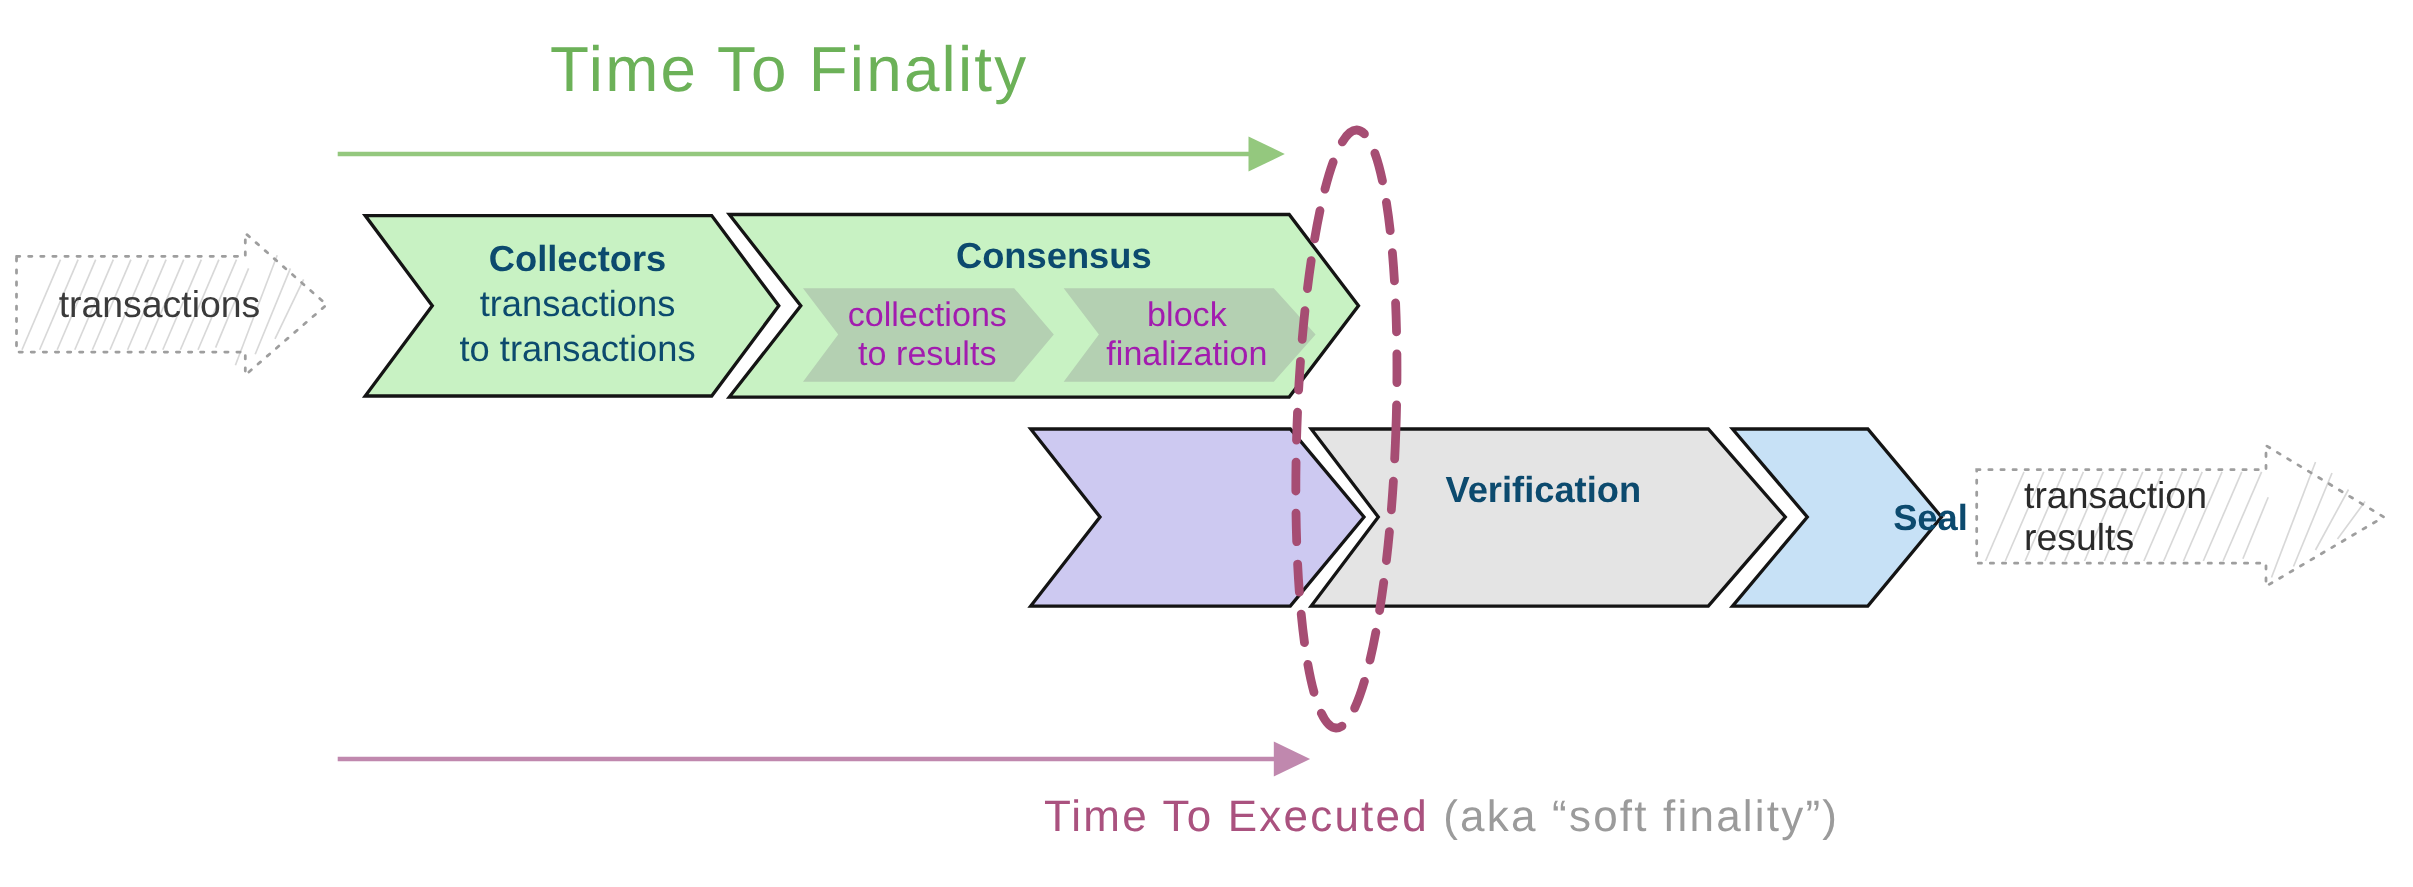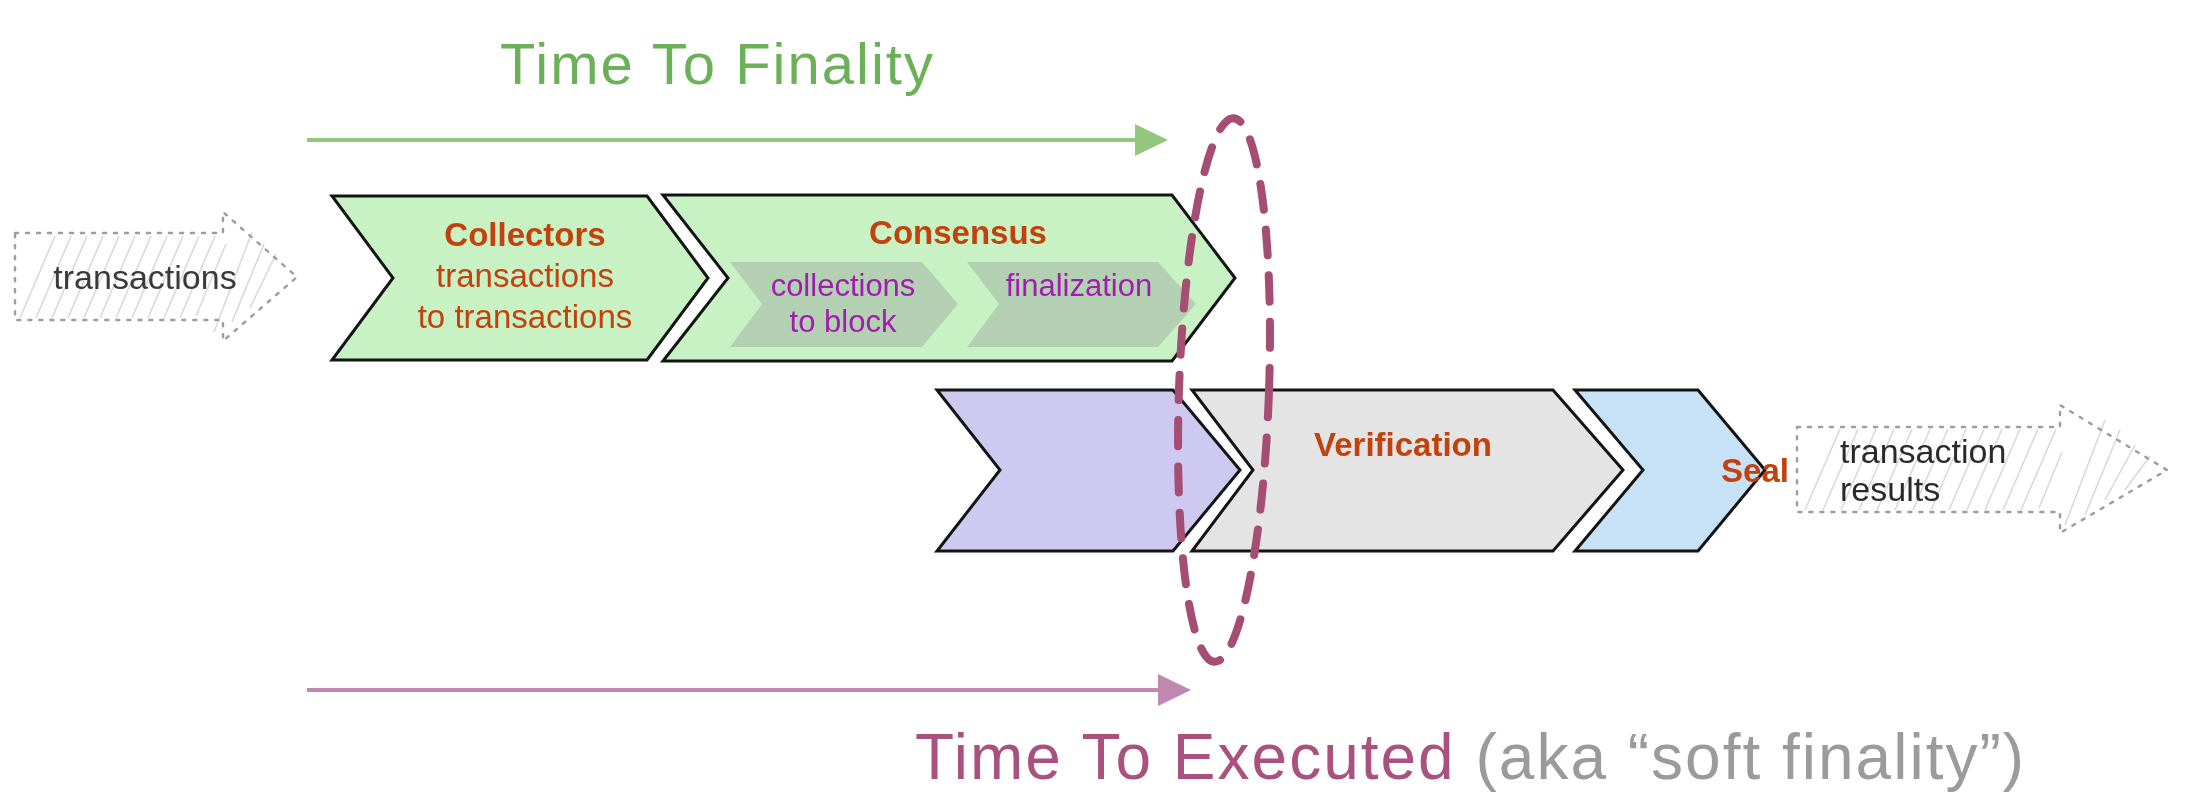--- a/index.html
+++ b/index.html
@@ -4,28 +4,28 @@
 <style>
   html,body{margin:0;padding:0;background:#ffffff;}
   #canvas{
     position:relative;
     width:2194px;height:806px;
     background:#ffffff;
     font-family:"Liberation Sans","DejaVu Sans",sans-serif;
     overflow:hidden;
   }
   #shapes{position:absolute;left:0;top:0;}
-  .label{position:absolute;color:#c2410c;text-align:center;}
+  .label{position:absolute;color:#0c4a6e;text-align:center;}
   .stage-title{font-weight:bold;font-size:33px;line-height:41px;}
   .stage-sub{font-size:33px;line-height:41px;}
   .sub-chevron-label{font-size:31px;line-height:36px;color:#a21caf;}
   .io-label{font-size:34px;line-height:38px;color:#3a3a3a;}
   .big-title{position:absolute;font-size:58px;letter-spacing:2px;white-space:nowrap;}
   #ttf-title{color:#6cb158;}
-  #tte-line{font-size:64px;}
+  #tte-line{font-size:40px;margin-left:34px;}
   .tte-main{color:#aa527f;}
   .tte-suffix{color:#9b9b9b;}
 </style>
 </head>
 <body>
 
 <div id="canvas">
 
   <svg id="shapes" width="2194" height="806" viewBox="0 0 2194 806">
 
@@ -117,24 +117,25 @@
   <div class="label" style="left:340px;top:214px;width:370px;">
     <div class="stage-title">Collectors</div>
     <div class="stage-sub">transactions</div>
     <div class="stage-sub">to transactions</div>
   </div>
 
   <div class="label stage-title" style="left:728px;top:212px;width:460px;">Consensus</div>
 
   <div class="label sub-chevron-label" style="left:732px;top:268px;width:222px;">
     <div>collections</div>
-    <div>to block</div>
+    <div>to results</div>
   </div>
 
   <div class="label sub-chevron-label" style="left:967px;top:268px;width:224px;">
+    <div>block</div>
     <div>finalization</div>
   </div>
 
 
   <div class="label stage-title" style="left:1253px;top:424px;width:300px;">Verification</div>
 
   <div class="label stage-title" style="left:1680px;top:450px;width:150px;">Seal</div>
 
 </div>
 

